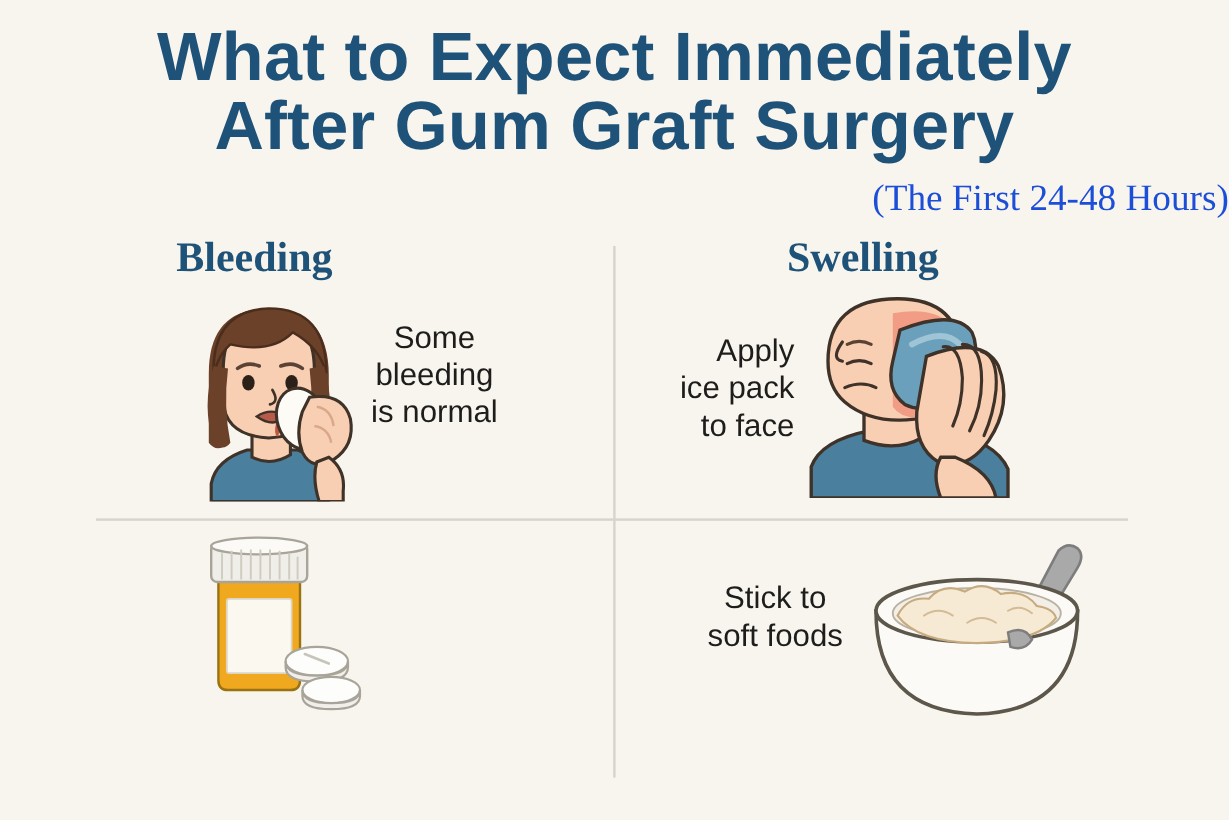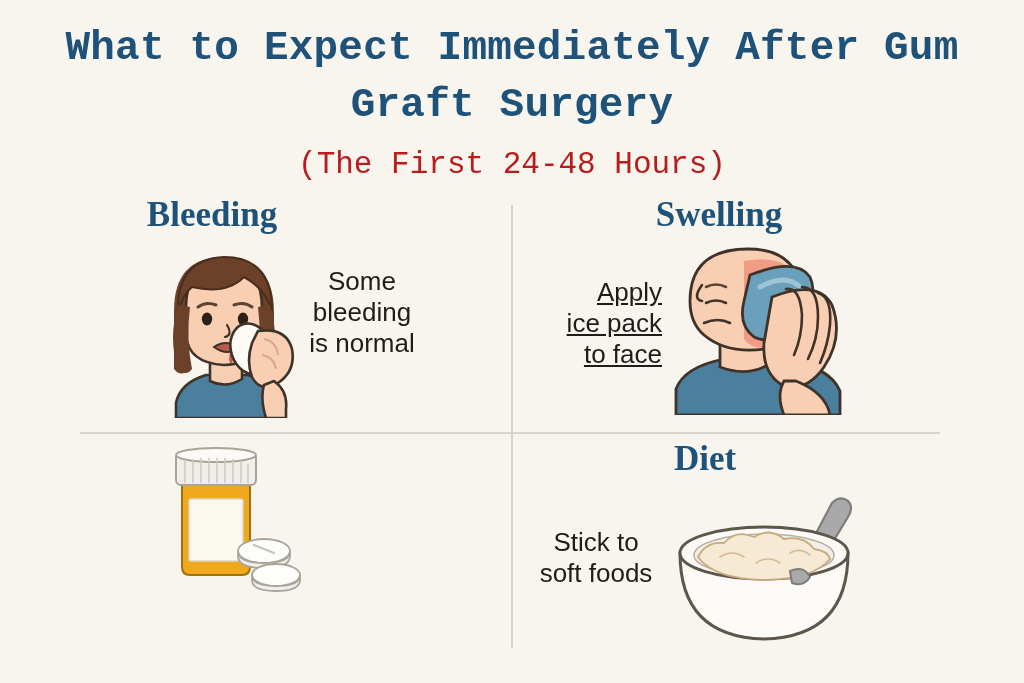--- a/index.html
+++ b/index.html
@@ -22,35 +22,36 @@
 
   
   .header {
     position: absolute;
     top: 20px;
     left: 0;
     width: 1024px;
     text-align: center;
   }
   .title {
-    font-family: Liberation Mono, monospace;
+    font-family: Liberation Sans, sans-serif;
     font-weight: bold;
-    font-size: 41px;
+    font-size: 57px;
     line-height: 57px;
     color: #1f5278;
     letter-spacing: 0.2px;
     margin: 0;
     padding: 0 60px;
   }
   .subtitle {
-    font-family: Liberation Mono, monospace;
+    font-family: Liberation Serif, serif;
     font-size: 31px;
     line-height: 40px;
-    color: #b91c1c;
+    color: #1d4ed8;
     margin-top: 11px;
+    text-align: right;
   }
 
   
   .divider-h {
     position: absolute;
     left: 80px;
     top: 432px;
     width: 860px;
     height: 2px;
     background: #d7d4cb;
@@ -106,28 +107,28 @@
     flex: none;
     position: relative;
   }
 
   
   .q-bleeding .quad-body { padding-left: 148px; }
   .q-bleeding .caption   { text-align: center; margin-left: 10px; margin-bottom: 36px; }
 
   
   .q-swelling .quad-body { padding-left: 30px; }
-  .q-swelling .caption   { text-align: right; width: 120px; margin-right: 6px; margin-bottom: 12px; text-decoration: underline;}
+  .q-swelling .caption   { text-align: right; width: 120px; margin-right: 6px; margin-bottom: 12px;}
 
   
   .q-pain .quad-body { padding-left: 162px; }
   .q-pain .caption   { text-align: center; margin-left: 8px; margin-bottom: 30px; }
 
   
-  .q-diet .quad-body { padding-left: 16px; }
+  .q-diet .quad-body { padding-left: 26px; margin-left: 40px; }
   .q-diet .caption   { text-align: center; width: 136px; margin-bottom: 18px; }
 
   svg { display: block; }
 </style>
 </head>
 <body>
 
 <div id="infographic">
 
   <div class="header">
@@ -252,21 +253,20 @@
           <path d="M92 102 L112 110" stroke="#c8c4ba" stroke-width="2.2" stroke-linecap="round"></path>
 
           <ellipse cx="114" cy="132" rx="24" ry="11" fill="#fdfdfb" stroke="#a8a49a" stroke-width="1.8"></ellipse>
           <path d="M90 132 Q90 143 114 143 Q138 143 138 132 L138 137 Q138 148 114 148 Q90 148 90 137 Z" fill="#f1efe9" stroke="#a8a49a" stroke-width="1.8"></path>
         </svg>
       </div>
     </div>
   </div>
 
   <div class="quad q-diet">
-    <h2 class="quad-title">Diet</h2>
     <div class="quad-body">
       <div class="caption">Stick to
 soft foods</div>
       <div class="art">
         <svg width="200" height="160" viewBox="0 0 200 160">
 
           <path d="M130 88 L168 16 Q176 8 184 14 Q190 20 184 30 L144 96 Z" fill="#a9a9a9" stroke="#7d7d7d" stroke-width="2.2" stroke-linejoin="round"></path>
 
           <path d="M16 66 Q16 150 100 152 Q184 150 184 66 Z" fill="#fbfaf7" stroke="#5d564b" stroke-width="3"></path>
 

